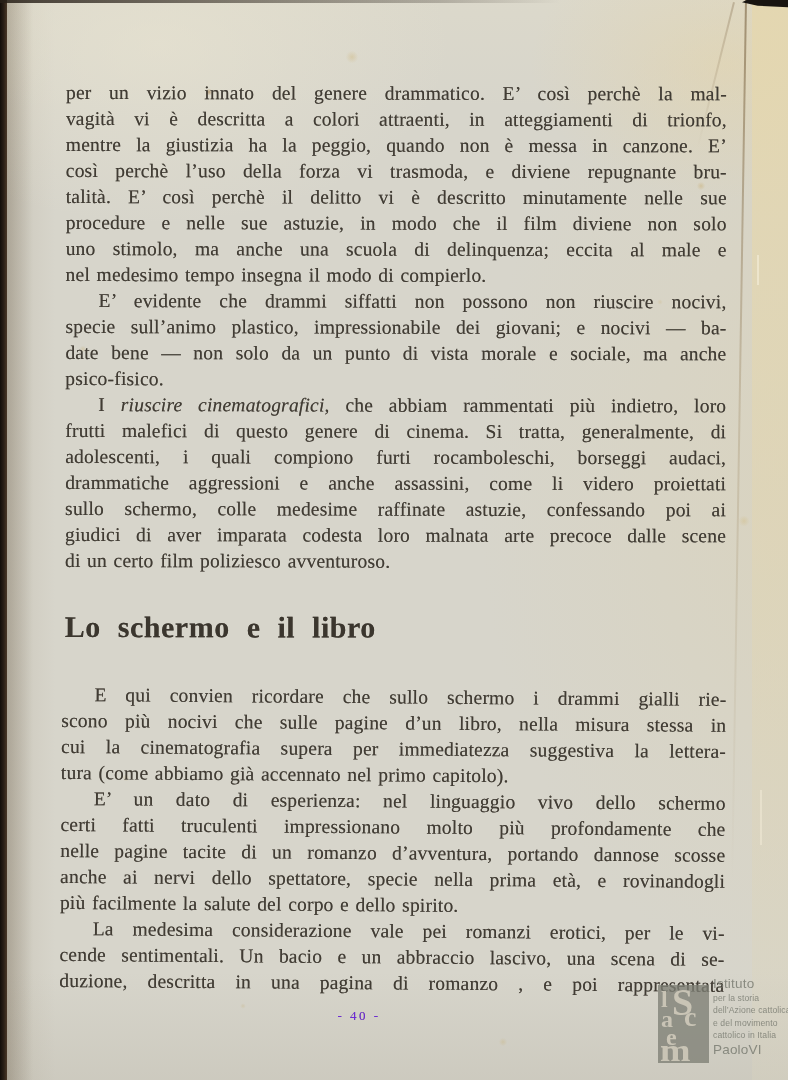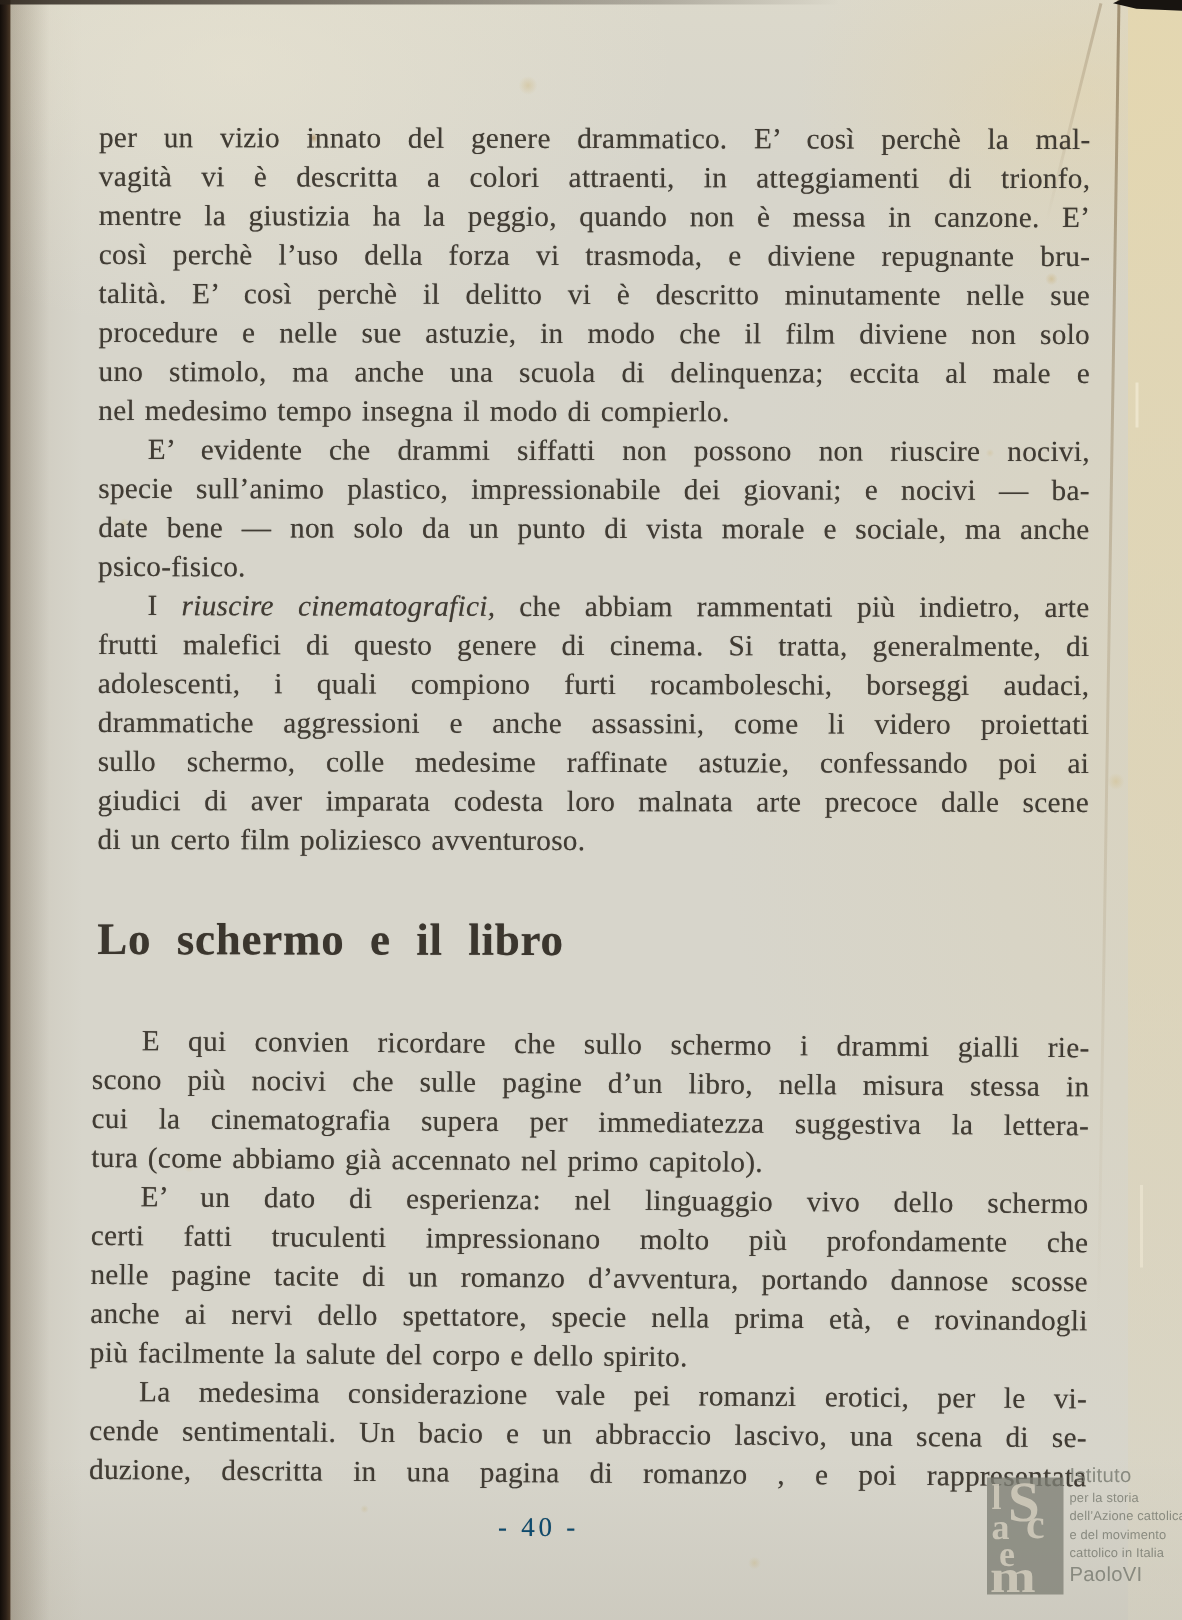--- a/index.html
+++ b/index.html
@@ -99,22 +99,22 @@
     margin: 34px 0 36px 0;
     font-size: 30px; line-height: 38px;
     font-weight: bold;
     letter-spacing: 0.5px; word-spacing: 9px;
     color: #3b362e;
   }
 
   .page-number {
     position: absolute; left: 66px; top: 1008px; width: 586px;
     text-align: center;
-    font-size: 18px; letter-spacing: 2.5px;
-    color: #0c4a6e;
+    font-size: 13px; letter-spacing: 2.5px;
+    color: #6d28d9;
     text-shadow: 0 0 0.5px rgba(90,84,75,0.6);
   }
 
   
   .watermark {
     position: absolute; left: 656px; top: 976px; width: 132px; height: 100px;
     font-family: "Liberation Sans", sans-serif;
     pointer-events: none;
   }
   .wm-box {
@@ -171,21 +171,21 @@
       </div>
 
     <div class="para indent">
         <div class="line">E’ evidente che drammi siffatti non possono non riuscire nocivi,</div>
         <div class="line">specie sull’animo plastico, impressionabile dei giovani; e nocivi — ba-</div>
         <div class="line">date bene — non solo da un punto di vista morale e sociale, ma anche</div>
         <div class="line last">psico-fisico.</div>
       </div>
 
     <div class="para indent">
-        <div class="line"><span class="">I </span><span class="em">riuscire cinematografici,</span><span class=""> che abbiam rammentati più indietro, arte</span></div>
+        <div class="line"><span class="">I </span><span class="em">riuscire cinematografici,</span><span class=""> che abbiam rammentati più indietro, loro</span></div>
         <div class="line">frutti malefici di questo genere di cinema. Si tratta, generalmente, di</div>
         <div class="line">adolescenti, i quali compiono furti rocamboleschi, borseggi audaci,</div>
         <div class="line">drammatiche aggressioni e anche assassini, come li videro proiettati</div>
         <div class="line">sullo schermo, colle medesime raffinate astuzie, confessando poi ai</div>
         <div class="line">giudici di aver imparata codesta loro malnata arte precoce dalle scene</div>
         <div class="line last">di un certo film poliziesco avventuroso.</div>
       </div>
 
     <h2 class="heading">Lo schermo e il libro</h2>
 

